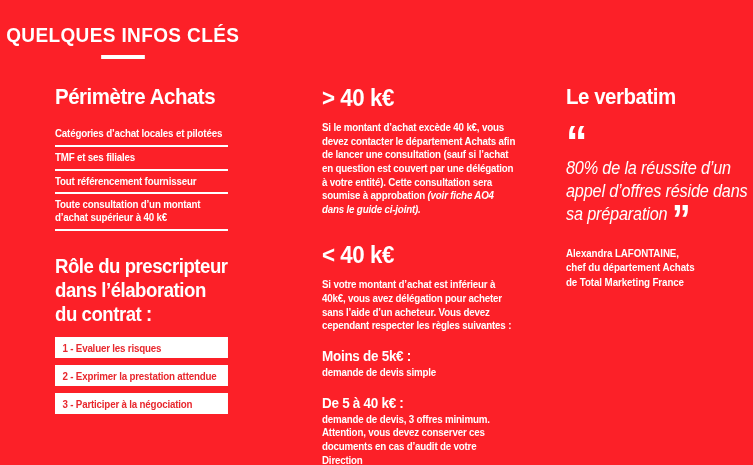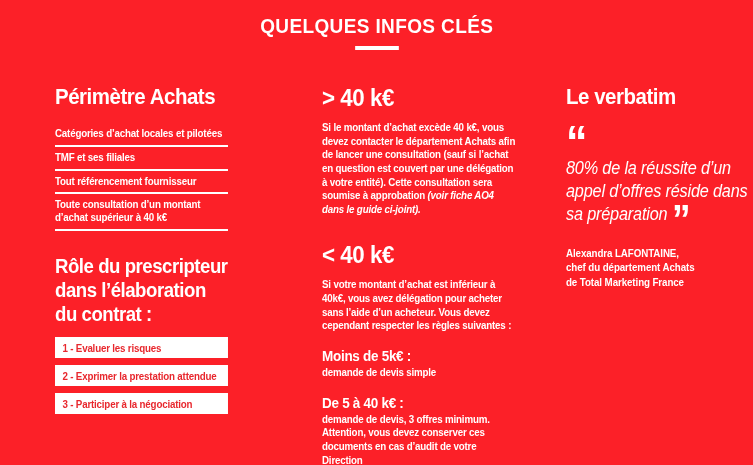--- a/index.html
+++ b/index.html
@@ -7,21 +7,21 @@
   body {
     width: 753px; height: 465px;
     background: #FC2028;
     color: #FFFFFF;
     font-family: "Liberation Sans", sans-serif;
     overflow: hidden;
   }
   .page { position: relative; width: 753px; height: 465px; }
 
   
-  .header { text-align: center; padding-top: 15px; }
+  .header { padding-top: 24px; }
   .header-inner { display: inline-block; transform: scaleX(0.95); transform-origin: center top; }
   .page-title {
     margin: 0; font-size: 20px; font-weight: 700;
     letter-spacing: 0.4px; color: #fff; white-space: nowrap;
   }
   .title-rule { width: 46px; height: 4px; background: #fff; margin: 8px auto 0; }
 
   
   .col { position: absolute; top: 84px; transform: scaleX(0.93); transform-origin: left top; }
   .col-left   { left: 55px;  width: 186px; }

